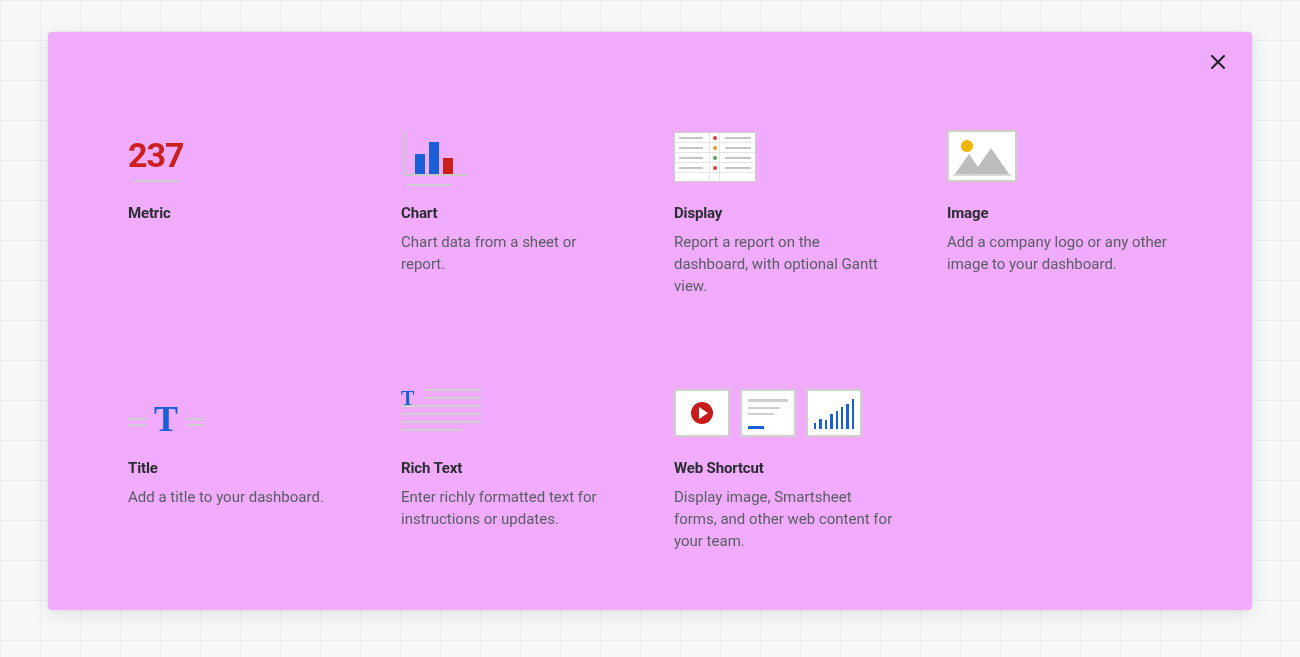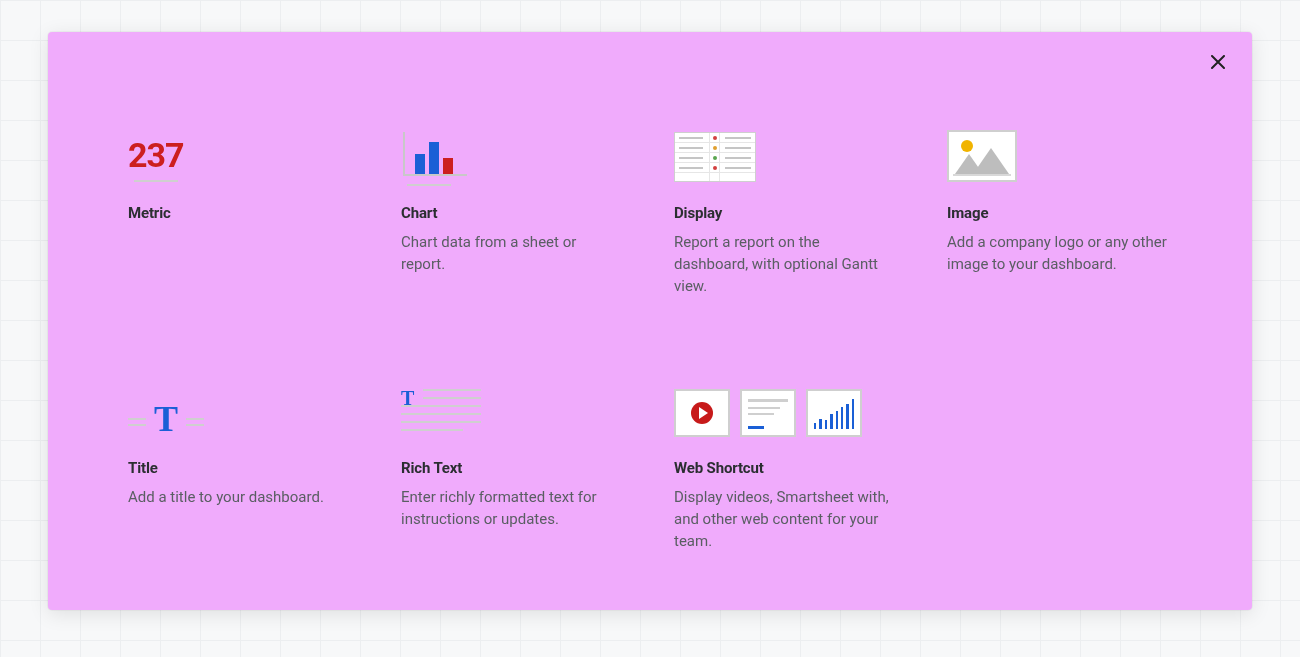--- a/index.html
+++ b/index.html
@@ -267,17 +267,17 @@
               <span style="height:50%"></span>
                 <span style="height:60%"></span>
                 <span style="height:75%"></span>
               <span style="height:85%"></span>
                 <span style="height:100%"></span>
             </div>
           </div>
         </div>
       </div>
       <div class="title">Web Shortcut</div>
-      <div class="desc">Display videos, Smartsheet with, and other web content for your team.</div>
+      <div class="desc">Display image, Smartsheet forms, and other web content for your team.</div>
     </div>
 
   </div>
 </div>
 
 </body></html>

